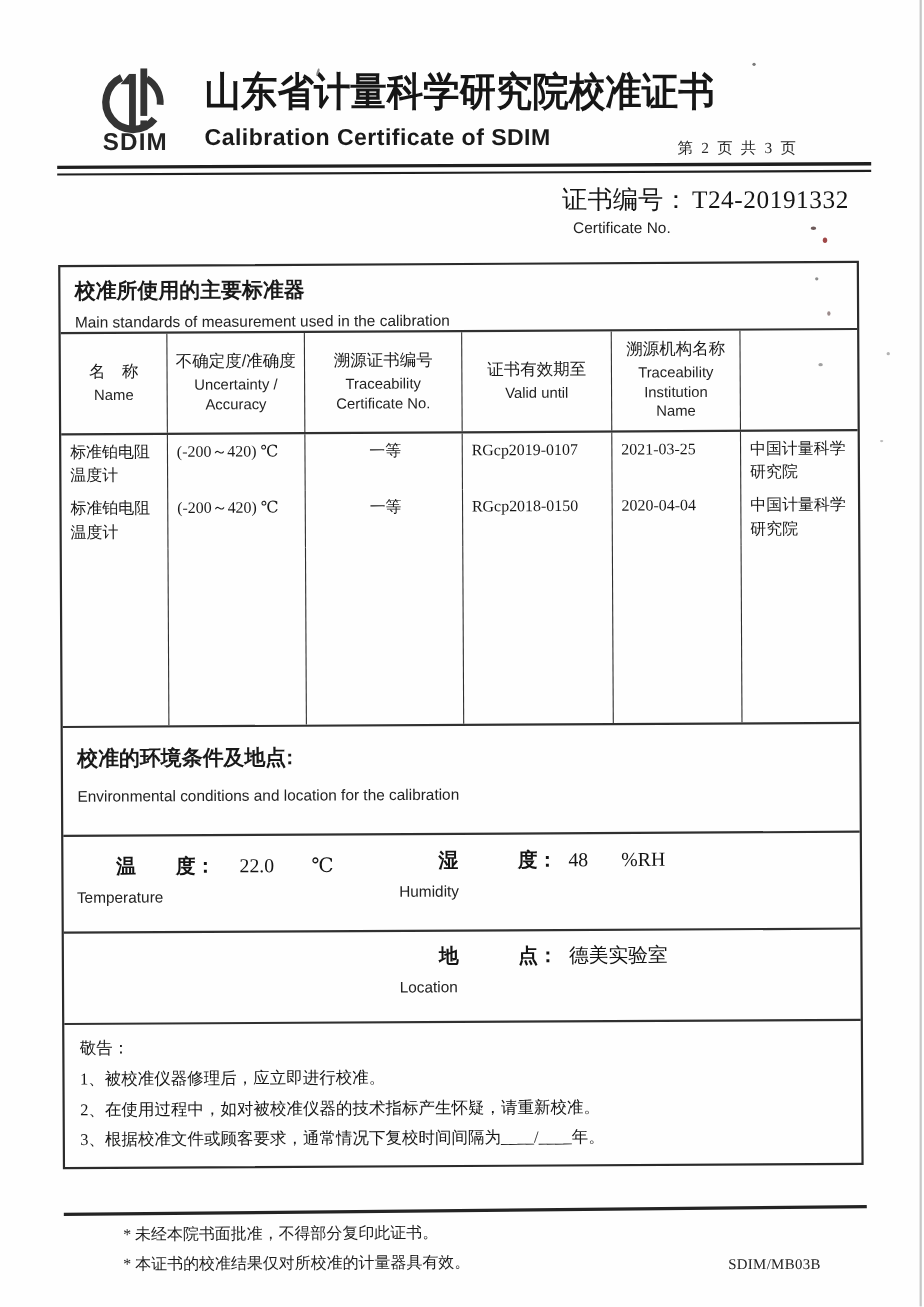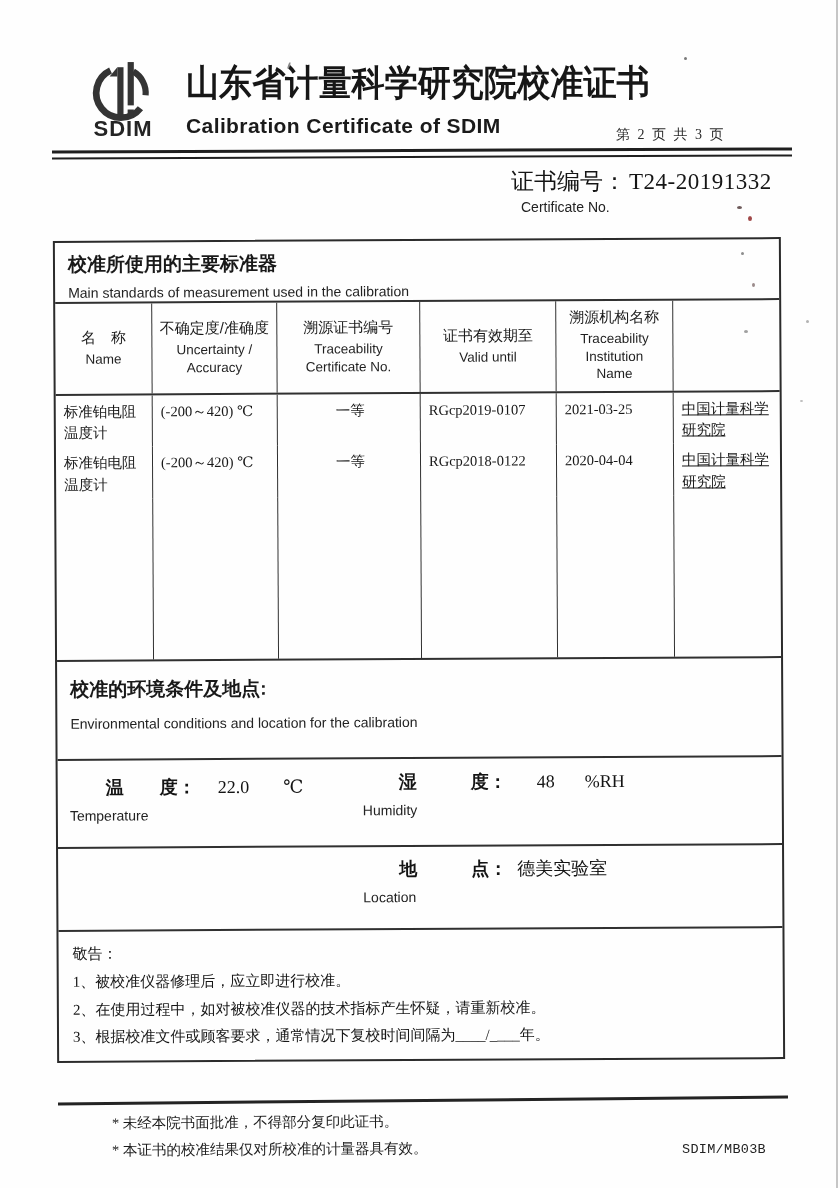--- a/index.html
+++ b/index.html
@@ -48,48 +48,48 @@
   .thead{flex:0 0 90px;border-bottom:2px solid #303030;}
   .th{border-right:1.5px solid #303030;display:flex;flex-direction:column;align-items:center;
     justify-content:center;text-align:center;padding:2px 3px;box-sizing:border-box;}
   .th:nth-child(6){border-right:none;}
   .th-zh{font-family:"Liberation Sans","DejaVu Sans",sans-serif;font-size:15px;color:#1a1a1a;}
   .th-en{font-family:"Liberation Sans","DejaVu Sans",sans-serif;font-size:13.5px;line-height:1.3;
     white-space:pre-line;margin-top:3px;color:#1f1f1f;}
   .tbody{flex:1;grid-template-rows:auto auto 1fr;}
   .td{border-right:1.5px solid #303030;padding:6px 5px 2px 8px;font-size:14.5px;line-height:1.5;
     white-space:pre-line;box-sizing:border-box;color:#181818;}
-  .td:nth-child(6n){border-right:none;text-decoration:underline;}
+  .td:nth-child(6n){border-right:none;}
   .td.center{text-align:center;}
 
   .sec-env-title{height:100px;padding:15px 13px 0;}
   .sec-env-title .sec-title-en{margin-top:13px;}
 
   .sec-env{position:relative;}
   .sec-env.r1{height:88px;}
   .sec-env.r2{height:84px;}
   .env-group{position:absolute;white-space:nowrap;}
   .g-temp{left:12px;top:15px;} .g-hum{left:305px;top:11px;}
   .g-oth{left:12px;top:13px;}  .g-loc{left:305px;top:10px;}
   .env-line{font-size:18px;color:#141414;}
   .env-label{font-weight:600;margin-left:36px;}
   .env-val{margin-left:22px;}
   .env-unit{margin-left:34px;}
-  .g-hum .env-val{margin-left:30px;} .g-hum .env-unit{margin-left:30px;}
+  .g-hum .env-val{margin-left:10px;} .g-hum .env-unit{margin-left:30px;}
   .g-oth .env-val,.g-loc .env-val{margin-left:10px;}
   .env-en{font-family:"Liberation Sans","DejaVu Sans",sans-serif;font-size:14px;margin-top:8px;color:#222;}
 
   .sec-notice{flex:1;padding:9px 14px;font-size:15px;line-height:1.85;color:#161616;}
 
   
   .foot-rule{position:absolute;left:58px;top:1099px;width:730px;height:2.5px;background:#242424;
     transform:rotate(-.55deg);}
   .foot-notes{position:absolute;left:112px;top:1109px;font-size:14.5px;line-height:1.85;
     transform:rotate(-.35deg);color:#1c1c1c;}
-  .form-code{position:absolute;left:682px;top:1142px;font-size:13.5px;letter-spacing:.3px;color:#222;font-family:Liberation Mono, monospace;}
+  .form-code{position:absolute;left:662px;top:1142px;font-size:13.5px;letter-spacing:.3px;color:#222;}
 
   
   .speck{position:absolute;border-radius:50%;}
   .edge-line{position:absolute;left:836px;top:0;width:2px;height:1188px;background:#c6c6c6;}
 </style>
 </head>
 <body>
 
 <div class="sheet">
 
@@ -158,21 +158,21 @@
         <div class="td center">一等</div>
         <div class="td">RGcp2019-0107</div>
         <div class="td">2021-03-25</div>
         <div class="td">中国计量科学
 研究院</div>
 
         <div class="td">标准铂电阻
 温度计</div>
         <div class="td">(-200～420) ℃</div>
         <div class="td center">一等</div>
-        <div class="td">RGcp2018-0122</div>
+        <div class="td">RGcp2018-0150</div>
         <div class="td">2020-04-04</div>
         <div class="td">中国计量科学
 研究院</div>
 
         <div class="td"></div>
         <div class="td"></div>
         <div class="td"></div>
         <div class="td"></div>
         <div class="td"></div>
         <div class="td"></div>

